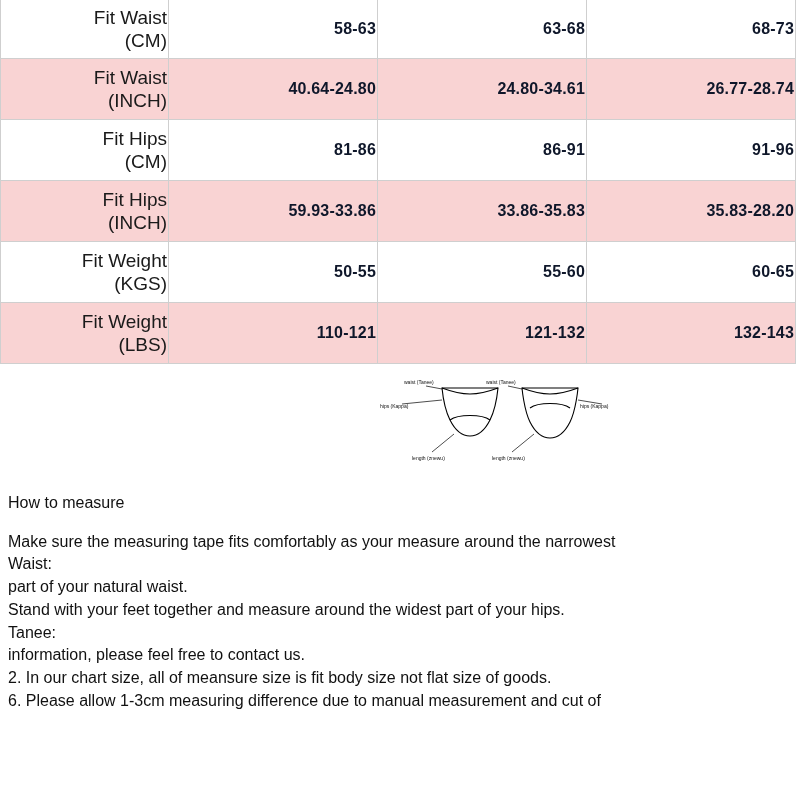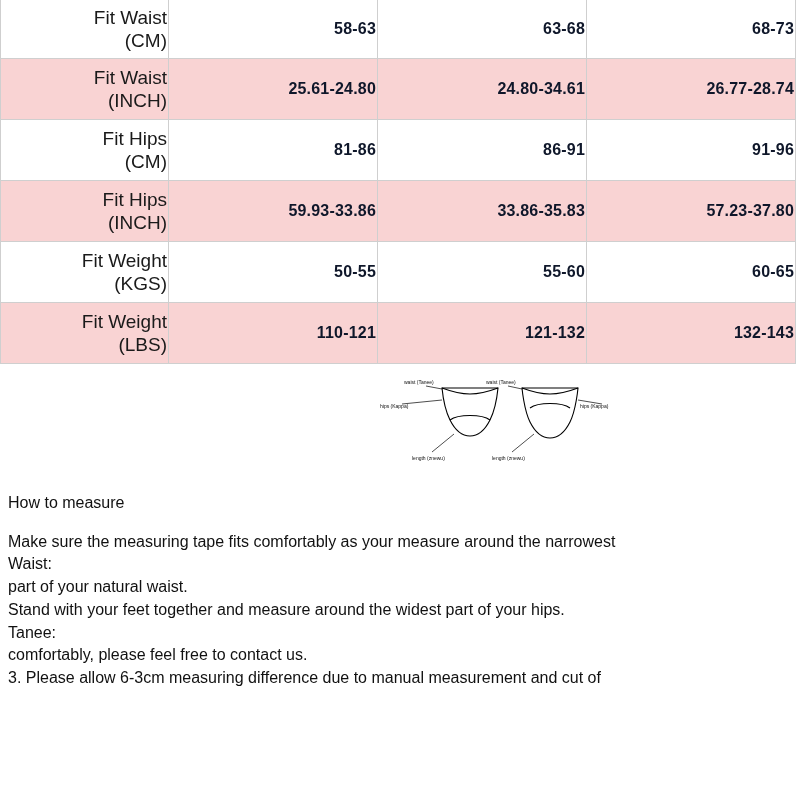--- a/index.html
+++ b/index.html
@@ -92,21 +92,21 @@
       <td class="value-cell">58-63</td>
       <td class="value-cell">63-68</td>
       <td class="value-cell">68-73</td>
     </tr>
 
     <tr class="row-pink">
       <td class="label-cell">
         <span class="l1">Fit Waist</span>
         <span class="l2">(INCH)</span>
       </td>
-      <td class="value-cell">25.61-24.80</td>
+      <td class="value-cell">40.64-24.80</td>
       <td class="value-cell">24.80-34.61</td>
       <td class="value-cell">26.77-28.74</td>
     </tr>
 
     <tr class="row-white">
       <td class="label-cell">
         <span class="l1">Fit Hips</span>
         <span class="l2">(CM)</span>
       </td>
       <td class="value-cell">81-86</td>
@@ -114,21 +114,21 @@
       <td class="value-cell">91-96</td>
     </tr>
 
     <tr class="row-pink">
       <td class="label-cell">
         <span class="l1">Fit Hips</span>
         <span class="l2">(INCH)</span>
       </td>
       <td class="value-cell">59.93-33.86</td>
       <td class="value-cell">33.86-35.83</td>
-      <td class="value-cell">57.23-37.80</td>
+      <td class="value-cell">35.83-28.20</td>
     </tr>
 
     <tr class="row-white">
       <td class="label-cell">
         <span class="l1">Fit Weight</span>
         <span class="l2">(KGS)</span>
       </td>
       <td class="value-cell">50-55</td>
       <td class="value-cell">55-60</td>
       <td class="value-cell">60-65</td>
@@ -178,15 +178,16 @@
   </svg>
 </div>
 
 <div class="howto">
   <p class="heading">How to measure</p>
   <p>Make sure the measuring tape fits comfortably as your measure around the narrowest</p>
   <p>Waist:</p>
   <p>part of your natural waist.</p>
   <p>Stand with your feet together and measure around the widest part of your hips.</p>
   <p>Tanee:</p>
-  <p>comfortably, please feel free to contact us.</p>
-  <p>3. Please allow 6-3cm measuring difference due to manual measurement and cut of</p>
+  <p>information, please feel free to contact us.</p>
+  <p>2. In our chart size, all of meansure size is fit body size not flat size of goods.</p>
+  <p>6. Please allow 1-3cm measuring difference due to manual measurement and cut of</p>
 </div>
 
 </body></html>

